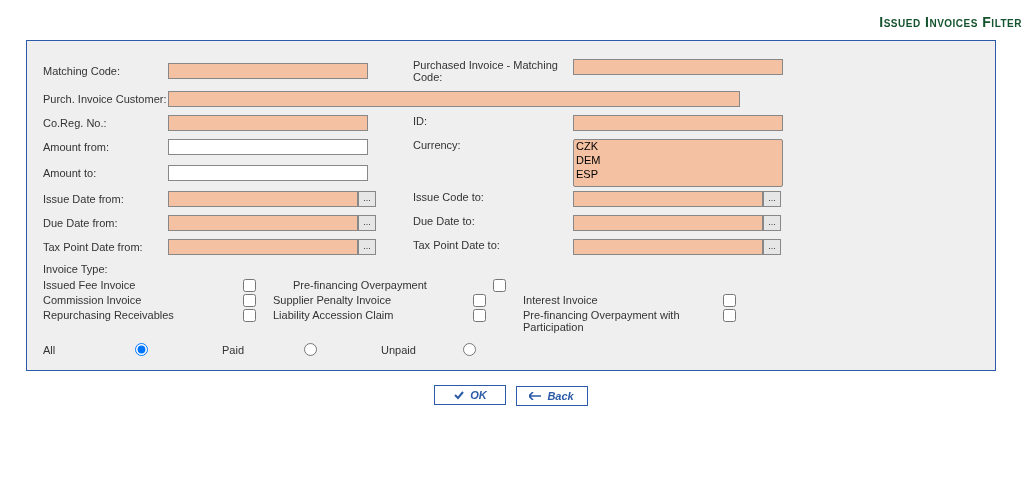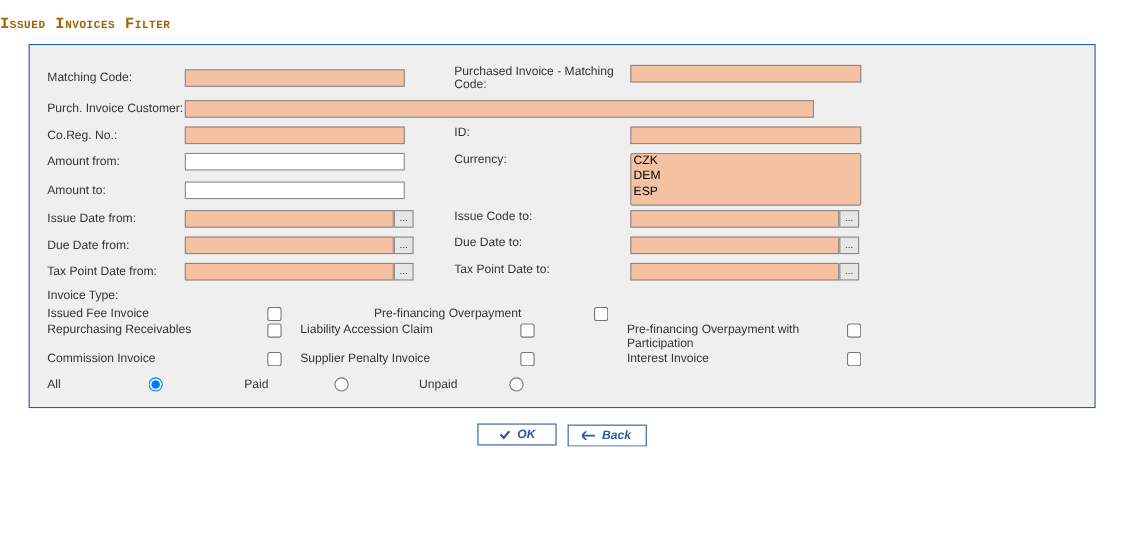--- a/index.html
+++ b/index.html
@@ -4,28 +4,27 @@
 <style>
 body {
   margin: 0;
   padding: 0;
   font-family: Verdana, Tahoma, Arial, sans-serif;
   font-size: 11px;
   color: #333;
   background: #fff;
 }
 .page-title {
-  text-align: left;
+  text-align: right;
   font-variant: small-caps;
   font-weight: bold;
-  color: #a16207;
+  color: #14532d;
   font-size: 14px;
   letter-spacing: 0.5px;
   margin: 14px 0 10px 0;
-  font-family: Liberation Mono, monospace;
 }
 .panel {
   width: 970px;
   margin: 0 auto;
   box-sizing: border-box;
   border: 1px solid #2b5aa6;
   background: #efefef;
   padding: 18px 16px 14px 16px;
 }
 .row {
@@ -73,21 +72,21 @@
   background: #f4c2a2;
   border: 1px solid #888;
   width: 210px;
   height: 48px;
 }
 .col-left { width: 370px; display: flex; align-items: center; }
 .col-right { display: flex; align-items: flex-start; }
 .chk-row { display: flex; margin-top: 2px; }
 .chk-col1 { width: 230px; display: flex; align-items: flex-start; }
 .chk-col2 { width: 250px; display: flex; align-items: flex-start; }
-.chk-col3 { width: 260px; display: flex; align-items: flex-start; justify-content: flex-end; }
+.chk-col3 { width: 260px; display: flex; align-items: flex-start; }
 .chk-lbl1 { width: 200px; }
 .chk-lbl2 { width: 200px; }
 .chk-lbl3 { width: 200px; }
 input[type=checkbox], input[type=radio] { margin: 0; }
 .radio-row { display: flex; align-items: center; margin-top: 10px; gap: 12px; }
 .radio-row span { display: inline-block; }
 .btn-bar {
   text-align: center;
   margin-top: 14px;
   font-style: italic;
@@ -212,44 +211,44 @@
       <input type="checkbox" style="">
     </div>
     <div class="chk-col3">
       <span class="chk-lbl3">Pre-financing Overpayment</span>
       <input type="checkbox" style="">
     </div>
   </div>
 
   <div class="chk-row">
     <div class="chk-col1">
+      <span class="chk-lbl1">Commission Invoice</span>
+      <input type="checkbox" style="">
+    </div>
+    <div class="chk-col2">
+      <span class="chk-lbl2">Supplier Penalty Invoice</span>
+      <input type="checkbox" style="">
+    </div>
+    <div class="chk-col3">
+      <span class="chk-lbl3">Interest Invoice</span>
+      <input type="checkbox" style="">
+    </div>
+  </div>
+
+  <div class="chk-row">
+    <div class="chk-col1">
       <span class="chk-lbl1">Repurchasing Receivables</span>
       <input type="checkbox" style="">
     </div>
     <div class="chk-col2">
       <span class="chk-lbl2">Liability Accession Claim</span>
       <input type="checkbox" style="">
     </div>
     <div class="chk-col3">
       <span class="chk-lbl3">Pre-financing Overpayment with Participation</span>
-      <input type="checkbox" style="">
-    </div>
-  </div>
-
-  <div class="chk-row">
-    <div class="chk-col1">
-      <span class="chk-lbl1">Commission Invoice</span>
-      <input type="checkbox" style="">
-    </div>
-    <div class="chk-col2">
-      <span class="chk-lbl2">Supplier Penalty Invoice</span>
-      <input type="checkbox" style="">
-    </div>
-    <div class="chk-col3">
-      <span class="chk-lbl3">Interest Invoice</span>
       <input type="checkbox" style="">
     </div>
   </div>
 
   <div class="radio-row">
     <span style="width:80px">All</span>
     <input type="radio" name="paid" checked="" style="">
     <span style="width:50px"></span>
     <span style="width:70px">Paid</span>
     <input type="radio" name="paid" style="">

